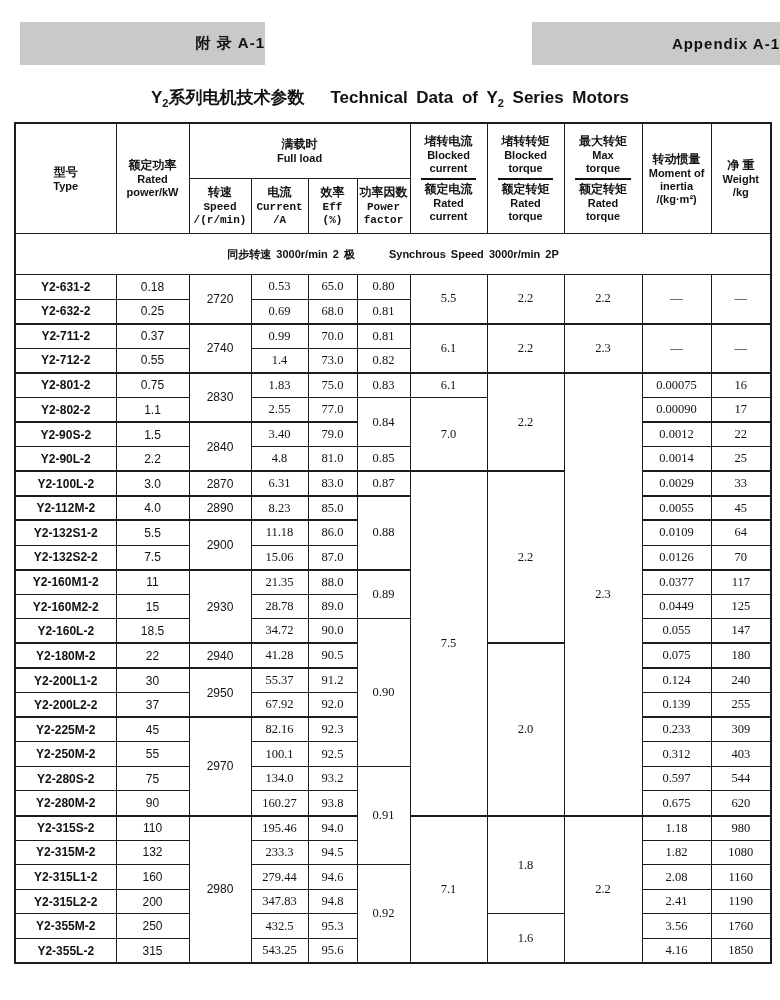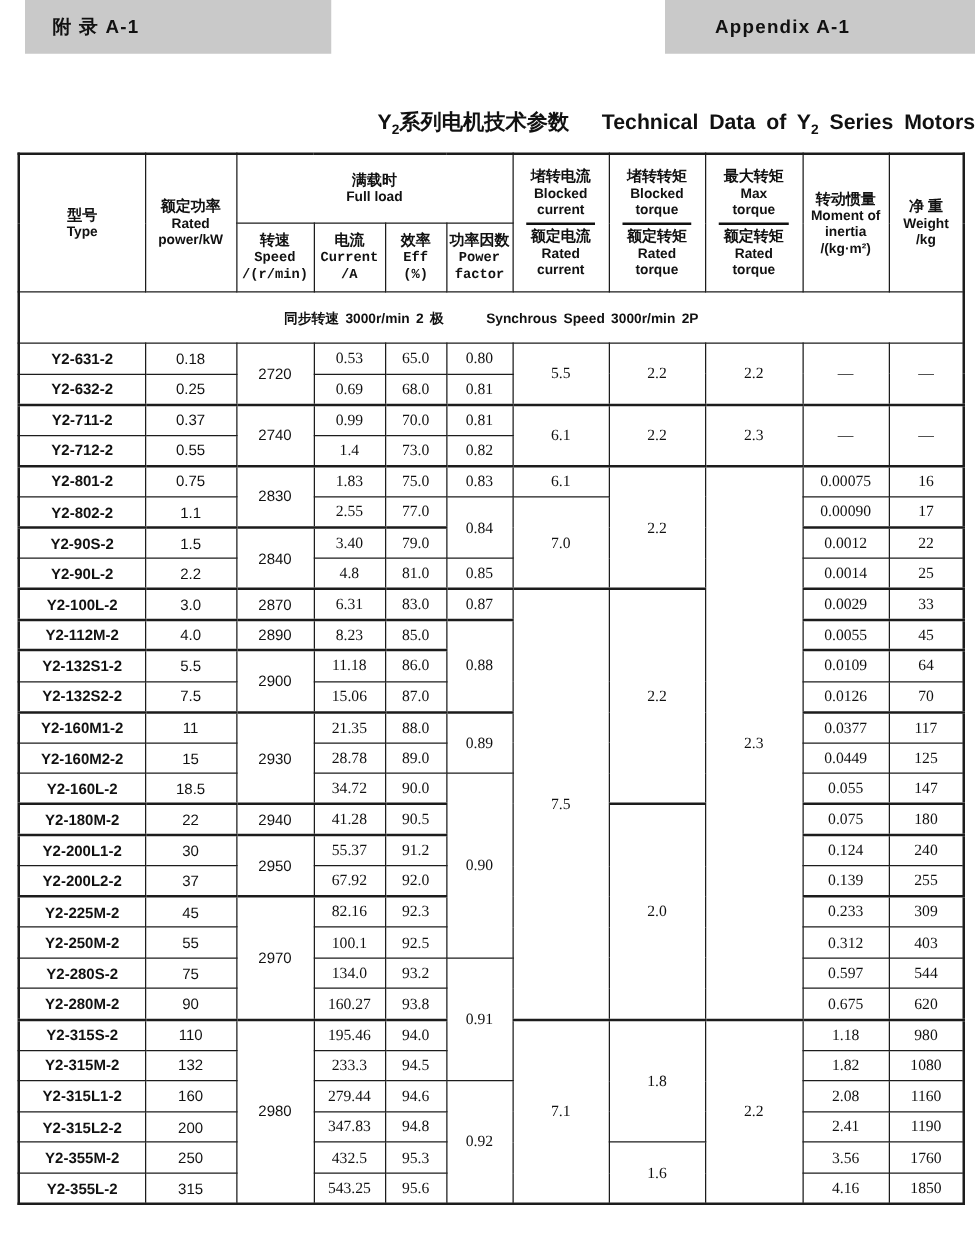--- a/index.html
+++ b/index.html
@@ -2,29 +2,29 @@
 <html><head>
 <meta charset="utf-8">
 <style>
   html,body{margin:0;padding:0;}
   body{
     width:780px;height:1000px;position:relative;background:#ffffff;
     font-family:"Liberation Sans",sans-serif;color:#111;
     -webkit-font-smoothing:antialiased;
   }
   .gray-box{
-    position:absolute;top:0;height:43px;background:#c9c9c9;
+    position:absolute;top:22px;height:43px;background:#c9c9c9;
     display:flex;align-items:center;box-sizing:border-box;
-    font-weight:bold;font-size:15px;letter-spacing:1px;
+    font-weight:bold;font-size:15px;letter-spacing:1px;justify-content:flex-end;
   }
   .gray-box.left{left:20px;width:245px;padding-left:22px;}
   .gray-box.right{left:532px;width:248px;padding-left:40px;}
   .title{
     position:absolute;top:86px;left:0;width:780px;margin:0;
-    text-align:right;font-size:17px;font-weight:bold;word-spacing:4px;
+    text-align:center;font-size:17px;font-weight:bold;word-spacing:4px;
   }
   .title sub{font-size:11px;}
   .title .en-part{margin-left:26px;}
   table{
     position:absolute;left:14px;top:122px;width:756px;
     border-collapse:collapse;table-layout:fixed;
     border:2px solid #1c1c1c;
   }
   th,td{
     border:1px solid #1c1c1c;padding:0;text-align:center;vertical-align:middle;

